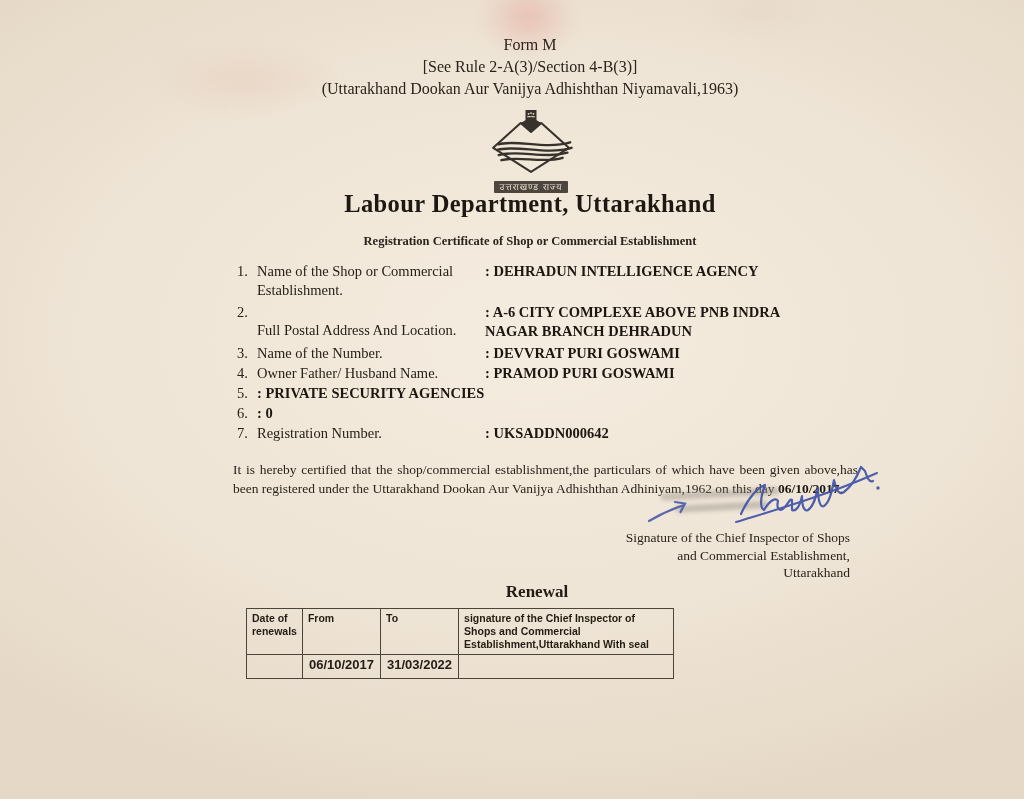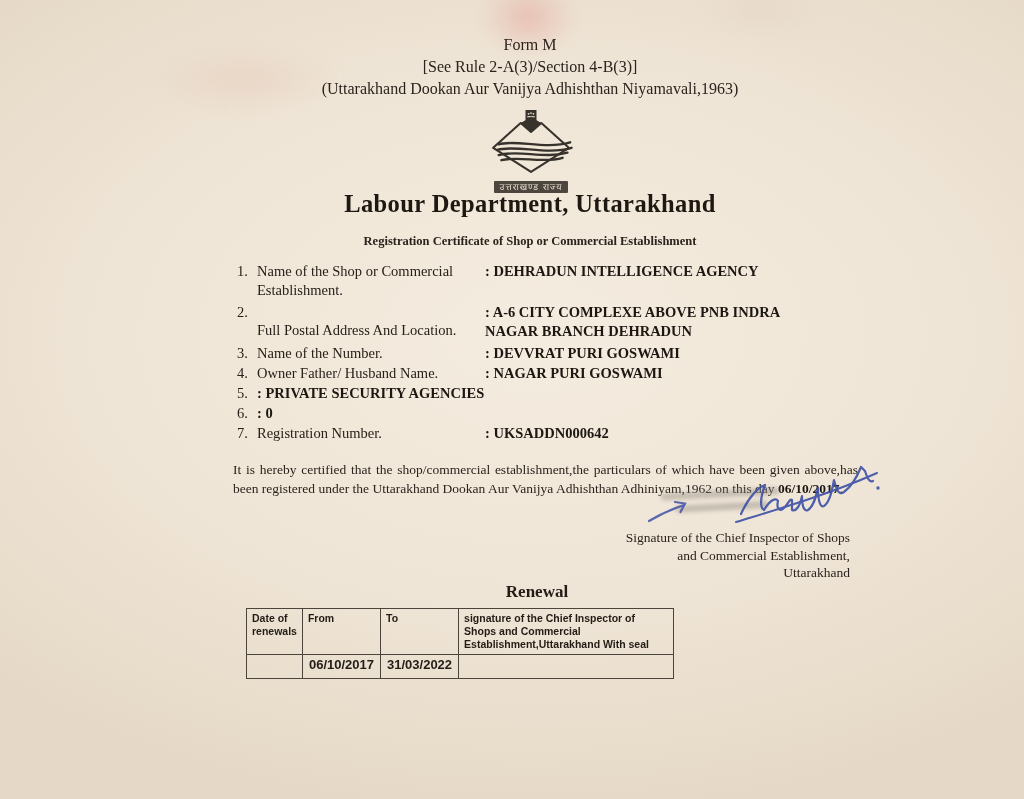--- a/index.html
+++ b/index.html
@@ -129,21 +129,21 @@
       <span class="f-value">: A-6 CITY COMPLEXE ABOVE PNB INDRA NAGAR BRANCH DEHRADUN</span>
     </div>
     <div class="field-row">
       <span class="f-no">3.</span>
       <span class="f-label">Name of the Number.</span>
       <span class="f-value">: DEVVRAT PURI GOSWAMI</span>
     </div>
     <div class="field-row">
       <span class="f-no">4.</span>
       <span class="f-label">Owner Father/ Husband Name.</span>
-      <span class="f-value">: NAGAR PURI GOSWAMI</span>
+      <span class="f-value">: PRAMOD PURI GOSWAMI</span>
     </div>
     <div class="field-row">
       <span class="f-no">5.</span>
       <span class="f-value">: PRIVATE SECURITY AGENCIES</span>
     </div>
     <div class="field-row">
       <span class="f-no">6.</span>
       <span class="f-value">: 0</span>
     </div>
     <div class="field-row">

